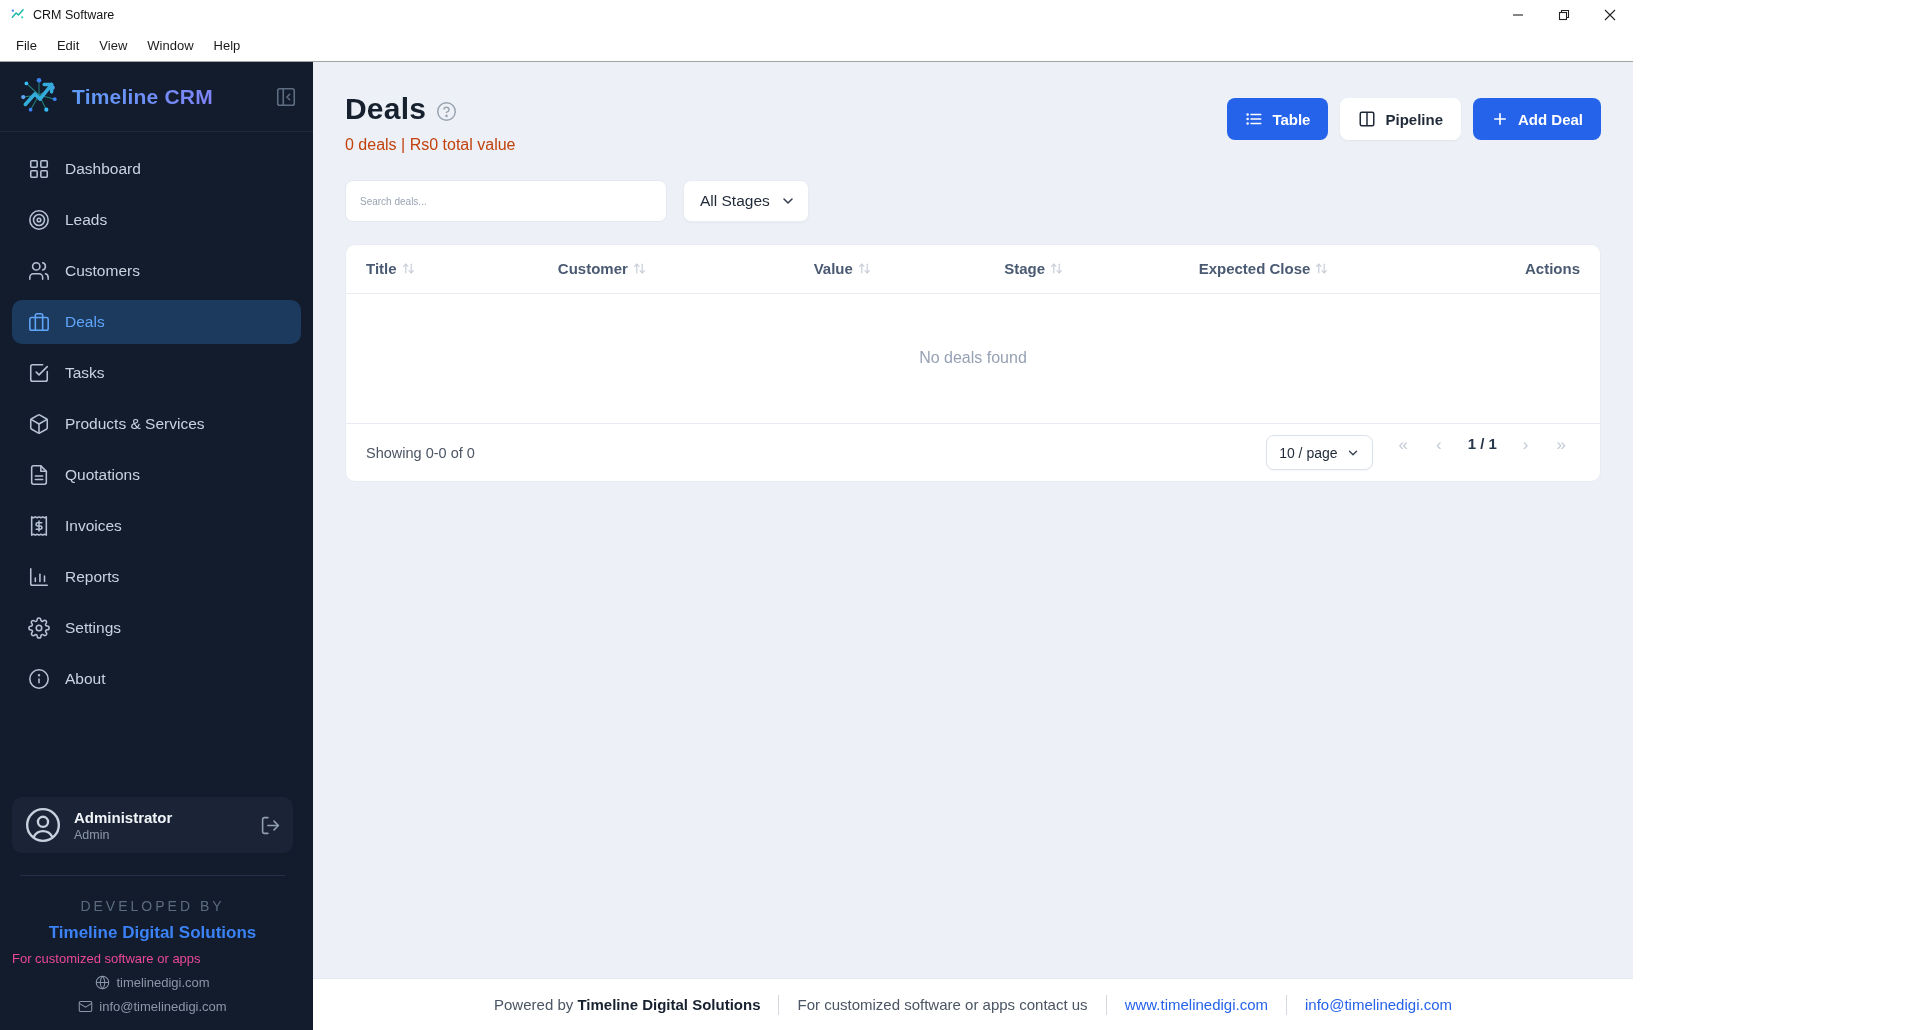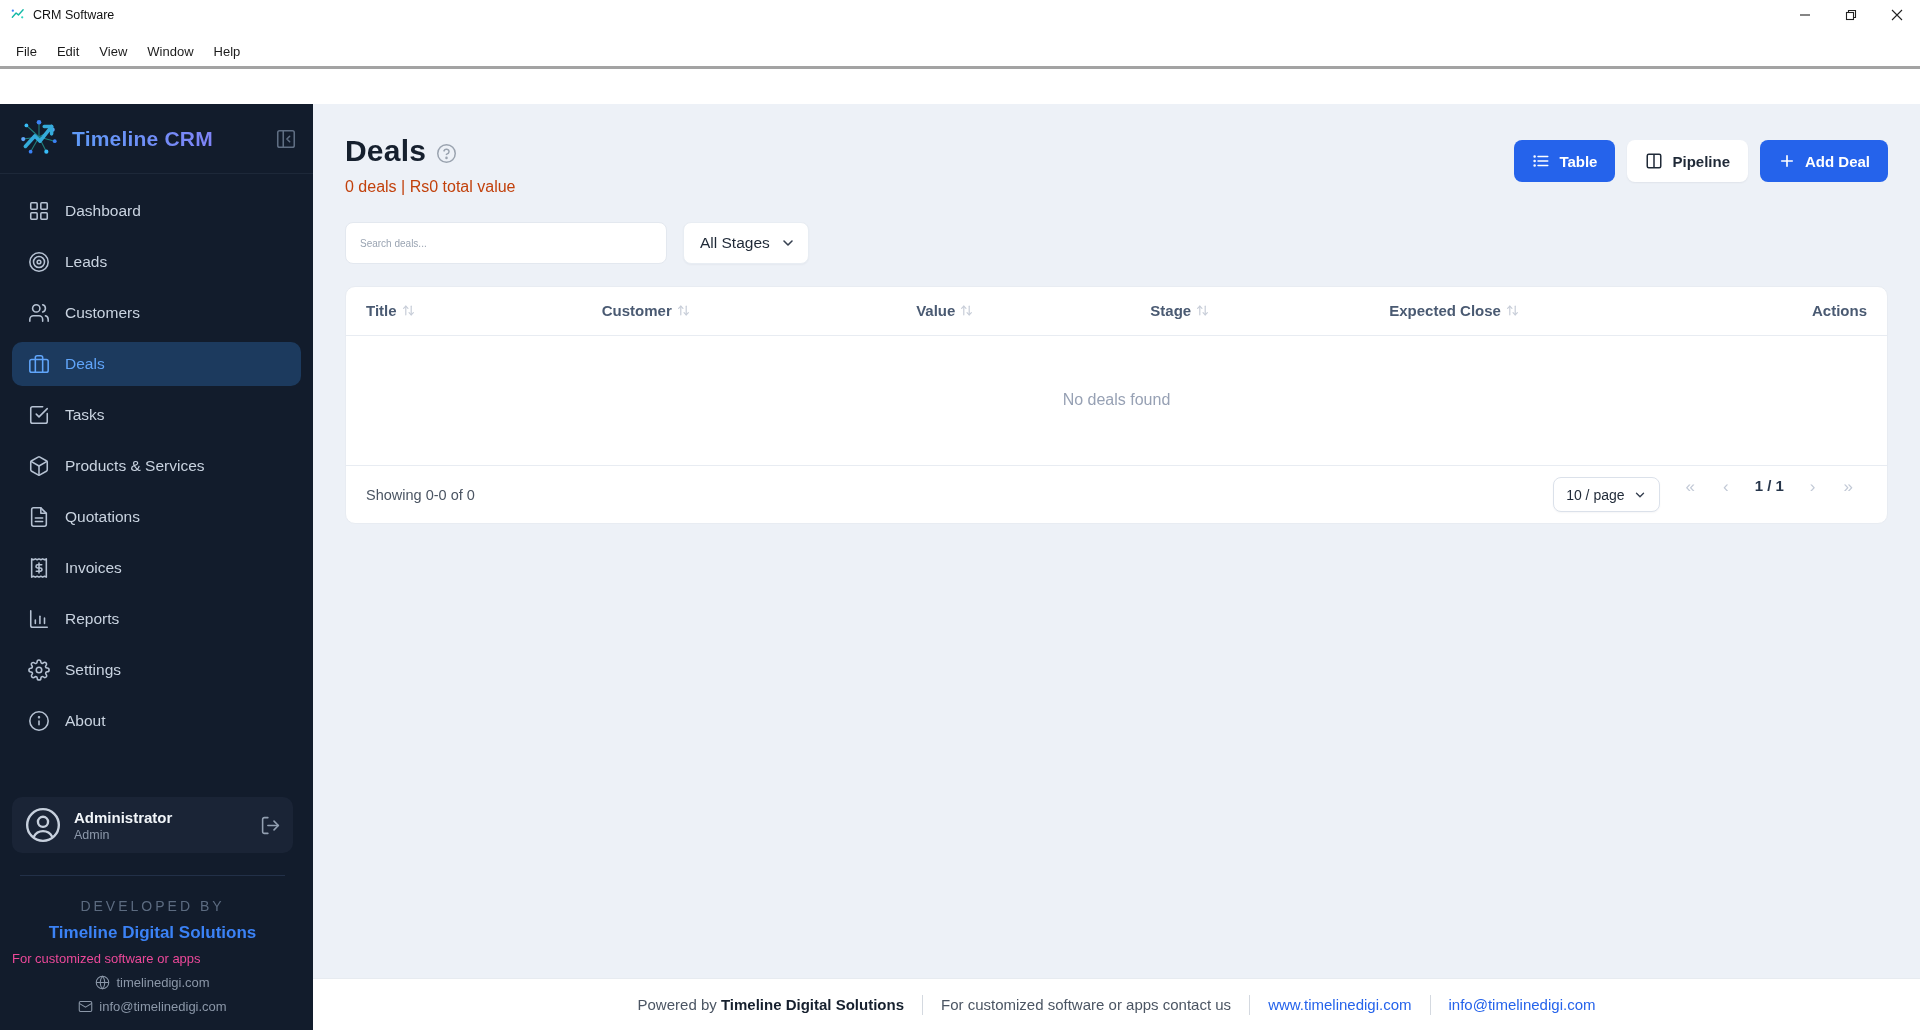--- a/index.html
+++ b/index.html
@@ -1,32 +1,32 @@
 <!DOCTYPE html>
 <html><head>
 <meta charset="utf-8">
 <style>
   * { margin:0; padding:0; box-sizing:border-box; }
   html,body { width:1920px; height:1030px; overflow:hidden; }
   body { font-family:"Liberation Sans", sans-serif; background:#fff; color:#1e293b; }
-  .app { width:1920px; height:1030px; display:flex; flex-direction:column;gap:7px; }
+  .app { width:1633px; height:1030px; display:flex; flex-direction:column; }
 
   
   .titlebar { height:30px; background:#fff; display:flex; align-items:center; justify-content:space-between; flex:0 0 auto; }
   .titlebar-left { display:flex; align-items:center; gap:8px; padding-left:10px; }
   .titlebar-title { font-size:12.5px; color:#111; }
   .window-controls { display:flex; height:30px; }
   .win-btn { width:46px; height:30px; border:none; background:transparent; display:flex; align-items:center; justify-content:center; cursor:pointer; }
 
   
-  .menubar { height:32px; background:#fff; display:flex; align-items:center; padding-left:6px; border-bottom:3px solid #a3a3a3; flex:0 0 auto; }
+  .menubar { height:32px; background:#fff; display:flex; align-items:center; padding-left:6px; border-bottom:1px solid #a3a3a3; flex:0 0 auto; }
   .menu-item { font-size:13px; color:#1b1b1b; padding:5px 10px; cursor:default; border-radius:3px; }
 
   
-  .shell { flex:1; display:flex; min-height:0;margin-top:28px; }
+  .shell { flex:1; display:flex; min-height:0; }
 
   
   .sidebar { width:313px; background:#121c2c; display:flex; flex-direction:column; flex:0 0 auto; }
   .sidebar-header { height:70px; display:flex; align-items:center; gap:12px; padding:0 16px 0 18px; border-bottom:1px solid #1d2839; flex:0 0 auto; }
   .brand-name { font-size:21px; font-weight:700; letter-spacing:.2px;
     background:linear-gradient(90deg,#5e9bf8,#8b7bf7);
     -webkit-background-clip:text; background-clip:text; color:transparent; flex:1; }
   .collapse-btn { background:transparent; border:none; color:#5f6e83; cursor:pointer; display:flex; }
   .nav { padding:15px 12px 0 12px; }
   .nav-item { display:flex; align-items:center; gap:15px; height:44px; margin-bottom:7px; padding:0 16px; border-radius:10px; color:#c9d3e0; cursor:pointer; }

